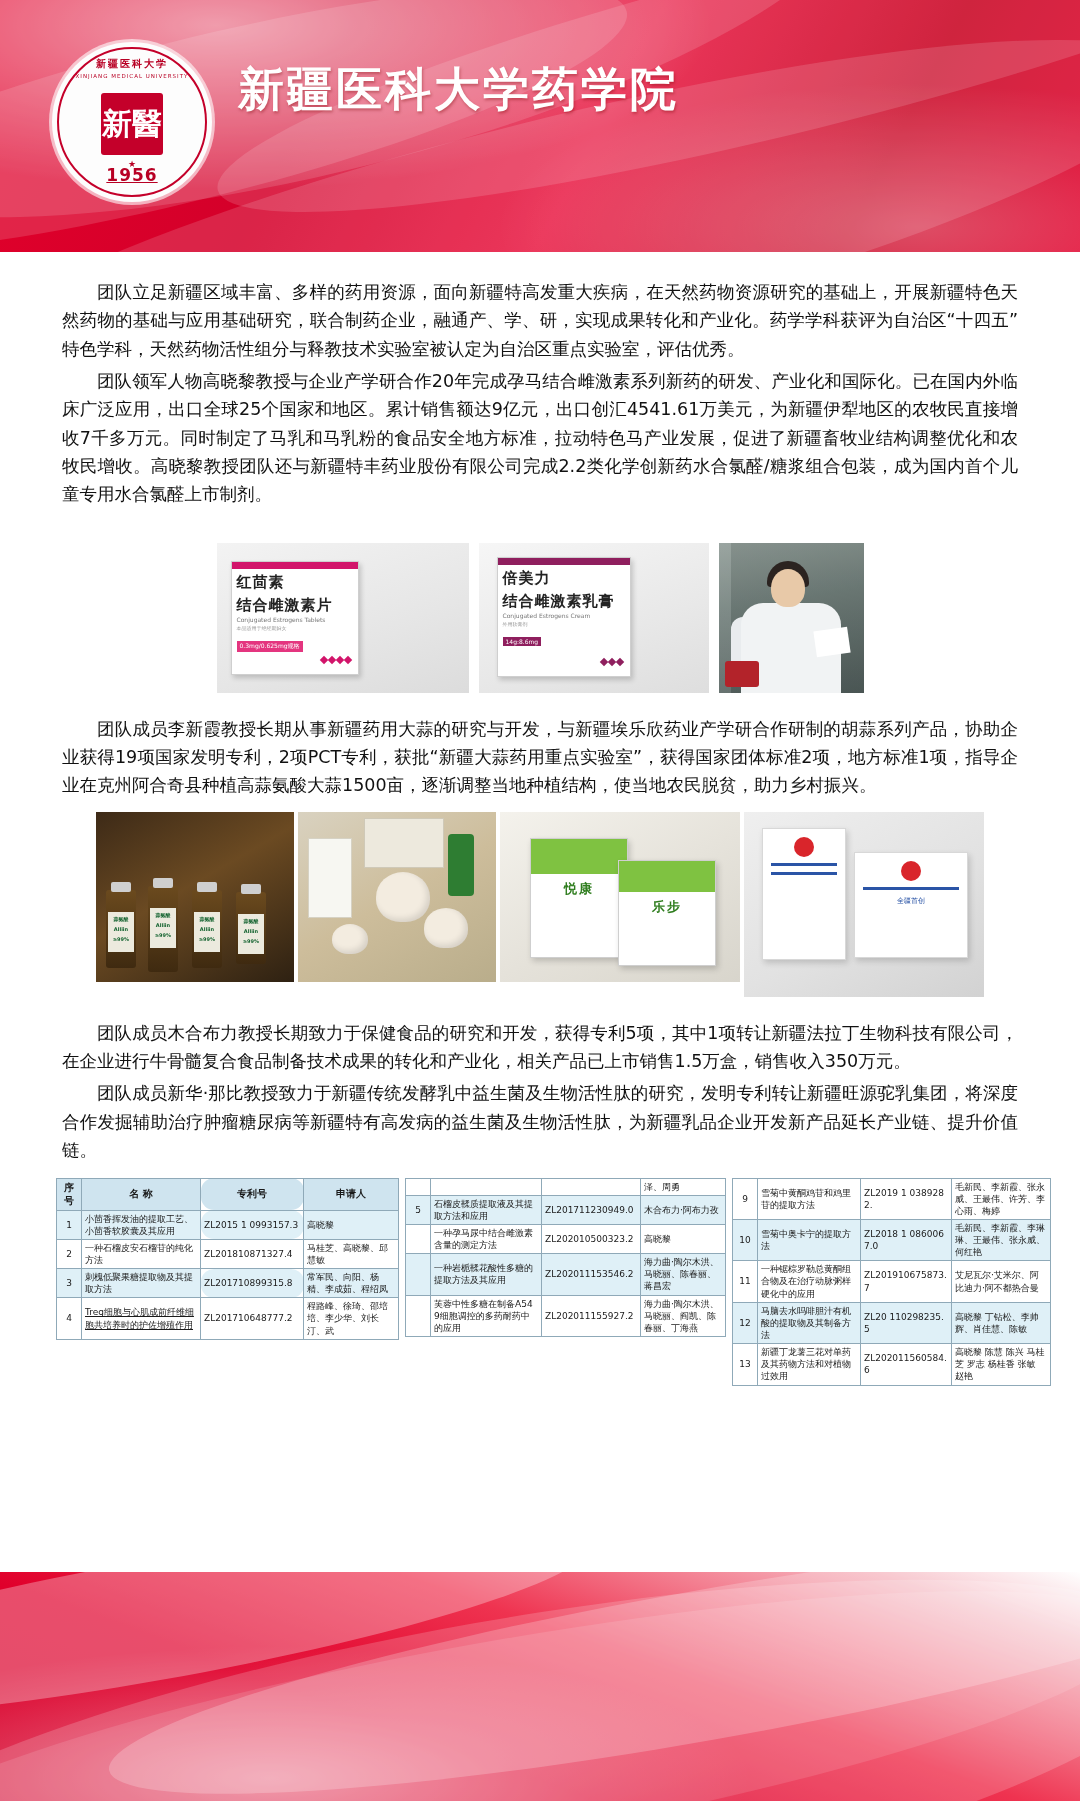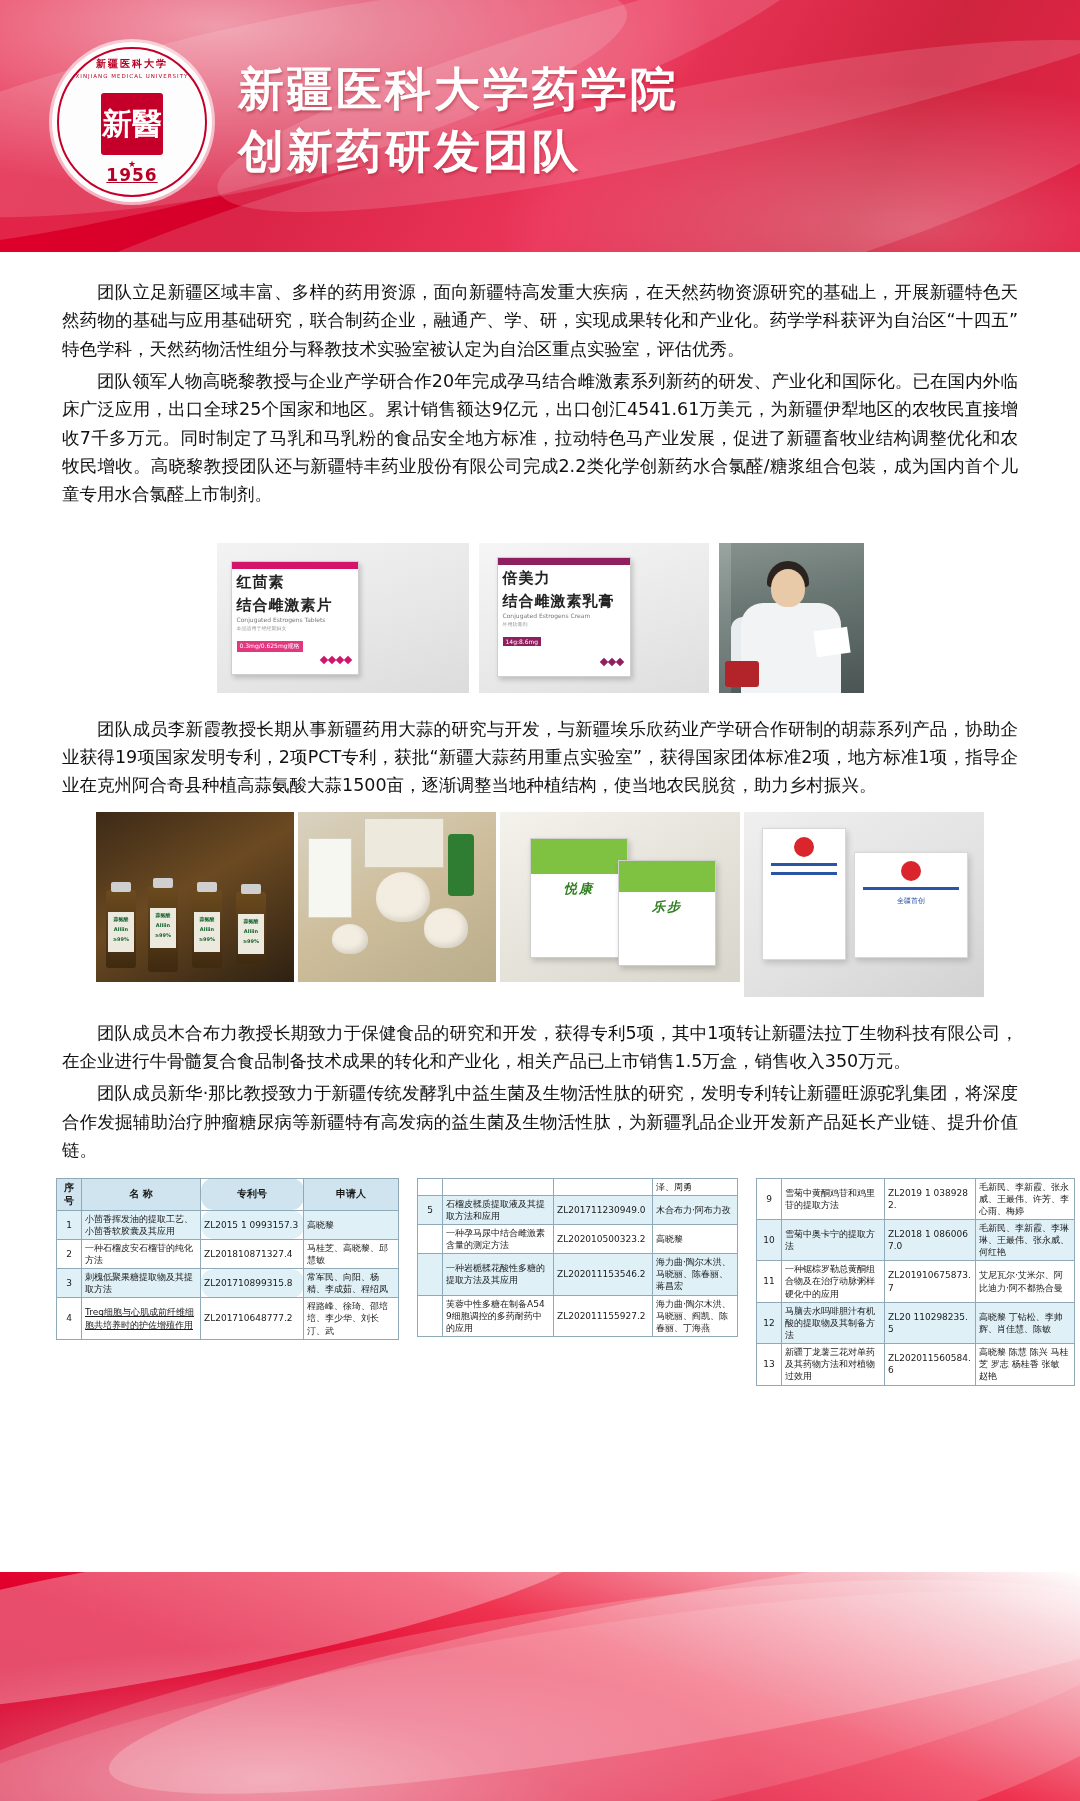--- a/index.html
+++ b/index.html
@@ -127,27 +127,27 @@
   .g2{width:198px;height:170px;background:linear-gradient(150deg,#d9d2c0 0%,#cdbd9b 50%,#b9ad8b 100%);position:relative;overflow:hidden;}
   .g3{width:240px;height:170px;background:linear-gradient(150deg,#f4f2ec 0%,#e6e3db 50%,#d8d5cc 100%);position:relative;overflow:hidden;}
   .g4{width:240px;height:185px;background:linear-gradient(150deg,#efefef 0%,#e2e2e2 55%,#d2d2d2 100%);position:relative;overflow:hidden;}
   .vial{position:absolute;bottom:14px;width:30px;height:78px;background:linear-gradient(180deg,#6b4a1e,#3f2a10);border-radius:3px;}
   .vial .lbl{position:absolute;left:2px;top:22px;width:26px;height:40px;background:#eceade;}
   .vial .lbl b{display:block;font-size:5px;color:#0d5f2a;text-align:center;margin-top:4px;}
   .vial .cap{position:absolute;left:5px;top:-8px;width:20px;height:10px;background:#cfcfcf;border-radius:2px;}
   .garlic{position:absolute;border-radius:50% 50% 45% 45%;background:#f3ece0;box-shadow:inset -3px -3px 6px rgba(0,0,0,0.12);}
   .gbox{position:absolute;border:1px solid #cfcfcf;box-shadow:2px 3px 6px rgba(0,0,0,0.18);}
   .gbox .top{height:30%;background:#7fc241;}
-  .gbox .cn{font-size:13px;color:#2f7d1e;font-weight:bold;text-align:center;padding-top:6px;letter-spacing:2px;font-style:italic;}
+  .gbox .cn{font-size:13px;color:#2f7d1e;font-weight:bold;text-align:center;padding-top:6px;letter-spacing:2px;}
   .wbox{position:absolute;background:#fff;border:1px solid #d8d8d8;box-shadow:2px 3px 6px rgba(0,0,0,0.16);}
   .wbox .red{width:20px;height:20px;border-radius:50%;background:#d9252b;margin:8px auto 0 auto;}
   .wbox .ln{height:3px;background:#2a54a6;margin:6px 8px;}
   
   .tables{
-    display:flex; gap:18px; padding:0 56px; margin-top:13px; align-items:flex-start;
+    display:flex; gap:6px; padding:0 56px; margin-top:13px; align-items:flex-start;
   }
   table.pt{
     border-collapse:collapse; table-layout:fixed;
     font-family:"DejaVu Sans","Liberation Sans",sans-serif;
   }
   table.pt td,table.pt th{
     border:1px solid #8fa9b8; padding:2px 3px; font-size:9px; line-height:1.35;
     color:#1a1a1a; vertical-align:middle; word-break:break-all;
   }
   table.pt th{background:#cfe4ef; font-size:10px; font-weight:bold; text-align:center;}
@@ -190,21 +190,20 @@
       <div class="logo-ring-text">新疆医科大学</div>
       <div class="logo-ring-text-en">XINJIANG MEDICAL UNIVERSITY</div>
       <div class="logo-seal">新醫</div>
       <div class="logo-star">★</div>
       <div class="logo-year">1956</div>
     </div>
   </div>
 
   <div class="header-titles">
     <div class="title-1">新疆医科大学药学院</div>
-    <div class="title-2">创新药研发团队</div>
   </div>
 </div>
 
 <div class="content">
 
   <div class="para-block">
     <p class="para">团队立足新疆区域丰富、多样的药用资源，面向新疆特高发重大疾病，在天然药物资源研究的基础上，开展新疆特色天然药物的基础与应用基础研究，联合制药企业，融通产、学、研，实现成果转化和产业化。药学学科获评为自治区“十四五”特色学科，天然药物活性组分与释教技术实验室被认定为自治区重点实验室，评估优秀。</p>
     <p class="para">团队领军人物高晓黎教授与企业产学研合作20年完成孕马结合雌激素系列新药的研发、产业化和国际化。已在国内外临床广泛应用，出口全球25个国家和地区。累计销售额达9亿元，出口创汇4541.61万美元，为新疆伊犁地区的农牧民直接增收7千多万元。同时制定了马乳和马乳粉的食品安全地方标准，拉动特色马产业发展，促进了新疆畜牧业结构调整优化和农牧民增收。高晓黎教授团队还与新疆特丰药业股份有限公司完成2.2类化学创新药水合氯醛/糖浆组合包装，成为国内首个儿童专用水合氯醛上市制剂。</p>
   </div>
 

